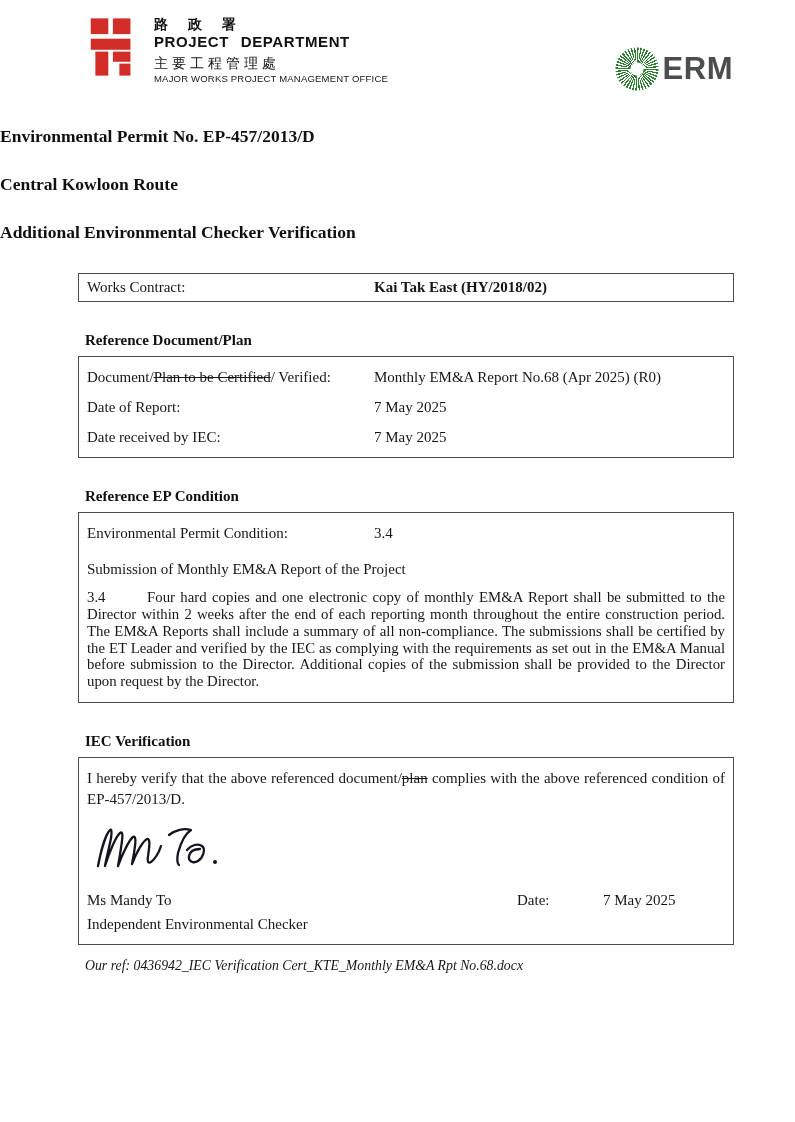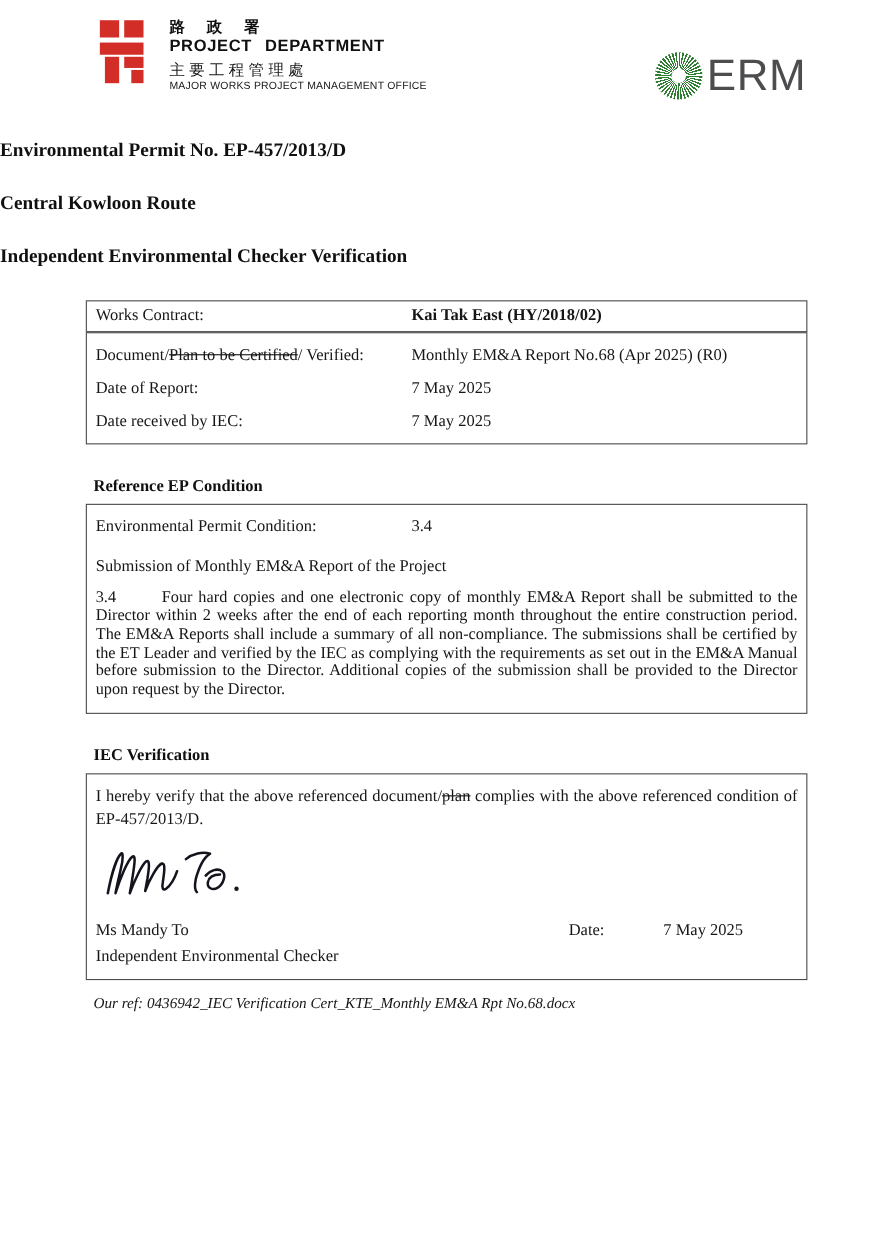--- a/index.html
+++ b/index.html
@@ -14,21 +14,21 @@
   .hyd-en{font-size:15px;font-weight:bold;letter-spacing:.6px;word-spacing:7px;color:#101010;margin-top:2px;line-height:1.1}
   .hyd-cn2{font-size:14px;letter-spacing:4px;margin-top:5px;color:#161616;line-height:1.1}
   .hyd-en2{font-size:9.5px;margin-top:3px;letter-spacing:.2px;color:#161616;line-height:1.1}
   .erm{display:flex;align-items:center;gap:3px;margin-top:30px}
   .erm-burst{
     width:46px;height:46px;border-radius:50%;flex:none;
     background:repeating-conic-gradient(#2e7d33 0deg 4.5deg, transparent 4.5deg 9deg);
     -webkit-mask:radial-gradient(circle at 50% 50%, transparent 0 6px, #000 7px 21px, transparent 22px);
             mask:radial-gradient(circle at 50% 50%, transparent 0 6px, #000 7px 21px, transparent 22px);
   }
-  .erm-word{font-family:"Liberation Sans","DejaVu Sans",sans-serif;font-weight:normal;font-size:40px;color:#4c4d4f;letter-spacing:.5px}
+  .erm-word{font-family:"Liberation Sans","DejaVu Sans",sans-serif;font-weight:bold;font-size:31px;color:#4c4d4f;letter-spacing:.5px}
   .titles{text-align:left;margin-top:34px}
   .title{font-size:17.5px;font-weight:bold;margin-bottom:27px;color:#101010}
   .box{border:1px solid #4a4a4a;margin-left:78px;margin-right:61px}
   .box-works{margin-top:30px;padding:5px 8px;display:flex;align-items:center}
   .lbl{width:287px;flex:none}
   .val-bold{font-weight:bold}
   .sec-h{font-size:15px;font-weight:bold;margin:30px 0 7px 85px;color:#101010}
   .box-refdoc{padding:10px 8px}
   .row{display:flex;margin-bottom:10px;line-height:20px}
   .row:last-child{margin-bottom:0}
@@ -74,28 +74,29 @@
     </div>
     <div class="erm">
       <span class="erm-burst"></span>
       <span class="erm-word">ERM</span>
     </div>
   </div>
 
   <div class="titles">
     <div class="title">Environmental Permit No. EP-457/2013/D</div>
     <div class="title">Central Kowloon Route</div>
-    <div class="title">Independent Environmental Checker Verification</div>
+    <div class="title">Additional Environmental Checker Verification</div>
   </div>
 
   <div class="box box-works">
     <span class="lbl">Works Contract:</span>
     <span class="val-bold">Kai Tak East (HY/2018/02)</span>
   </div>
 
+  <div class="sec-h">Reference Document/Plan</div>
   <div class="box box-refdoc">
     <div class="row">
       <span class="lbl"><span>Document/</span><span class="struck">Plan to be Certified</span><span>/ Verified:</span></span>
       <span>Monthly EM&amp;A Report No.68 (Apr 2025) (R0)</span>
     </div>
     <div class="row">
       <span class="lbl">Date of Report:</span>
       <span>7 May 2025</span>
     </div>
     <div class="row">

